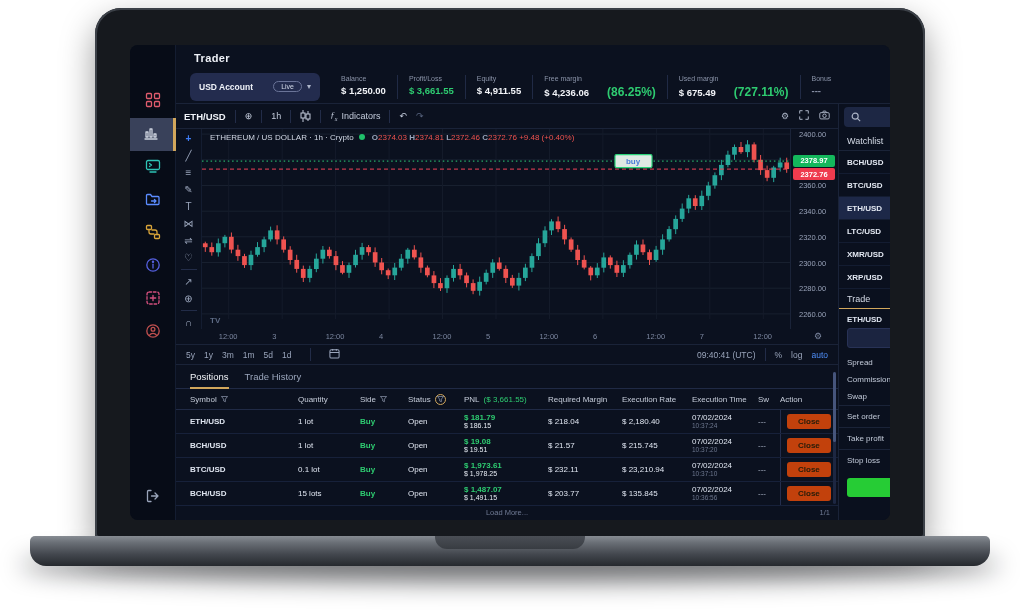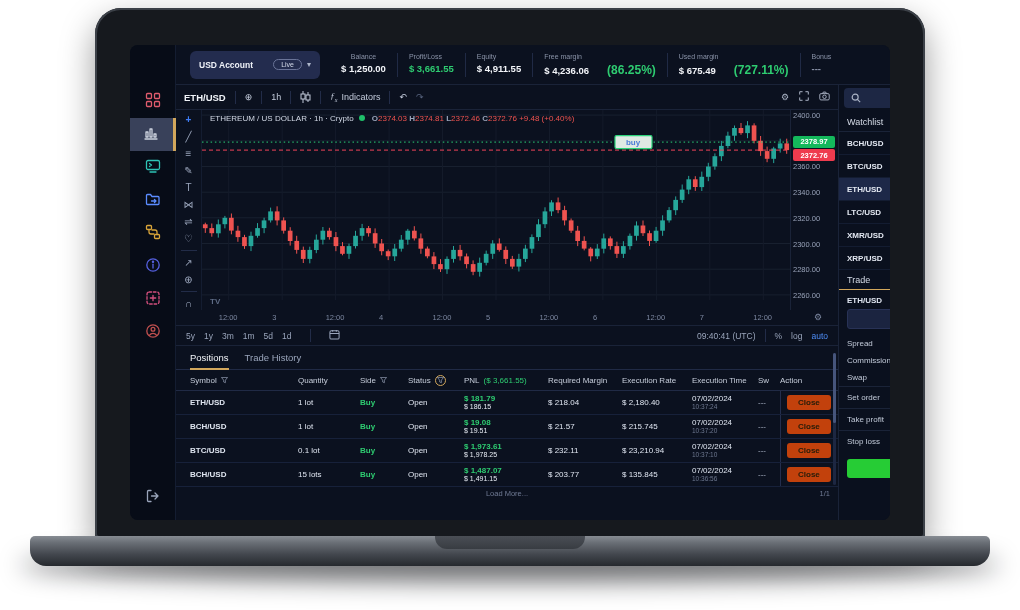--- a/index.html
+++ b/index.html
@@ -29,21 +29,21 @@
   .titlebar{height:30px;display:flex;align-items:center;padding-left:18px;font-size:11px;color:#eef1f7;
       letter-spacing:.4px;font-weight:bold;}
   .acct-bar{height:40px;display:flex;align-items:center;padding-left:14px;border-bottom:1px solid #1a2338;}
   .acct-select{background:#232c4e;border-radius:6px;height:28px;display:flex;align-items:center;
       padding:0 9px;width:130px;cursor:pointer;}
   .acct-name{font-size:8.5px;font-weight:bold;color:#eef1f7;flex:1;}
   .live-pill{border:1px solid #6a7498;border-radius:9px;font-size:7px;padding:1px 7px;color:#d3dae8;}
   .acct-chev{font-size:8px;color:#aeb7ca;margin-left:5px;}
   .stats{display:flex;margin-left:10px;}
   .stat{padding:0 11px;border-left:1px solid #202a45;}
-  .stat:first-child{border-left:none;text-align:center;}
+  .stat:first-child{border-left:none;}
   .s-label{font-size:7px;color:#8a93a8;margin-bottom:3px;}
   .s-value{font-size:9.5px;font-weight:bold;color:#f2f4f8;white-space:nowrap;}
   .s-value.green{color:#2ecc71;}
   .s-value.dim{color:#8a93a8;}
   .s-extra{color:#2ecc71;font-weight:bold;font-size:12px;margin-left:18px;}
   .content-row{flex:1;display:flex;min-width:0;position:relative;}
   .center{width:662px;flex:0 0 662px;display:flex;flex-direction:column;min-width:0;}
   
   .ctoolbar{height:25px;display:flex;align-items:center;border-bottom:1px solid #1a2338;
       font-size:9px;color:#c3cbdb;padding:0 8px;gap:9px;}
@@ -59,21 +59,21 @@
   .tool{height:13px;line-height:13px;cursor:pointer;}
   .tool.blue{color:#3f7df6;font-weight:bold;}
   .tool-div{width:16px;height:1px;background:#222c48;margin:1px 0;}
   .plot{position:relative;width:588px;flex:0 0 588px;}
   .legend{position:absolute;top:4px;left:8px;font-size:8px;white-space:nowrap;z-index:3;color:#d2d9e6;}
   .legend .dot{display:inline-block;width:6px;height:6px;border-radius:50%;background:#1fc06a;margin:0 5px;}
   .legend b{color:#9aa5bb;font-weight:bold;}
   .legend .red{color:#ef5350;}
   .tv-logo{position:absolute;bottom:4px;left:8px;font-size:8px;font-weight:bold;color:#5e6b85;z-index:3;}
   .paxis{position:relative;flex:1;border-left:1px solid #1a2338;font-size:7.5px;color:#98a2b8;}
-  .plabel{position:absolute;left:2px;}
+  .plabel{position:absolute;left:8px;}
   .pbadge{position:absolute;left:2px;right:3px;height:12px;border-radius:2px;color:#fff;font-size:7.5px;
       font-weight:bold;display:flex;align-items:center;justify-content:center;}
   
   .taxis{height:16px;position:relative;font-size:7.5px;color:#7c87a0;border-bottom:1px solid #1a2338;}
   .tlabel{position:absolute;top:3px;}
   .taxis-gear{position:absolute;right:16px;top:2px;font-size:9px;color:#7c87a0;}
   .bbar{height:20px;display:flex;align-items:center;font-size:8.5px;color:#9aa5bb;padding:0 10px;gap:18px;
       border-bottom:1px solid #1a2338;}
   .rb,.sb{cursor:pointer;}
   .sb.blue{color:#4f8ef7;}
@@ -197,20 +197,23 @@
             <div class="rail-item">
               <span><svg width="16" height="16" viewBox="0 0 16 16" fill="none" stroke="#9aa5bb" stroke-width="1.3" stroke-linecap="round" stroke-linejoin="round">
                   <path d="M6 2.5H3.5a1 1 0 00-1 1v9a1 1 0 001 1H6"></path>
                   <path d="M10 5l3 3-3 3M13 8H6.5"></path>
                 </svg></span>
             </div>
           </div>
         </aside>
 
       <div class="app">
+        <div class="titlebar">
+          <span>Trader</span>
+        </div>
 
         <div class="acct-bar">
           <div class="acct-select">
             <span class="acct-name">USD Account</span>
             <span class="live-pill">Live</span>
             <span class="acct-chev">▾</span>
           </div>
           <div class="stats" id="stats">
               <div class="stat">
                 <div class="s-label">Balance</div>

